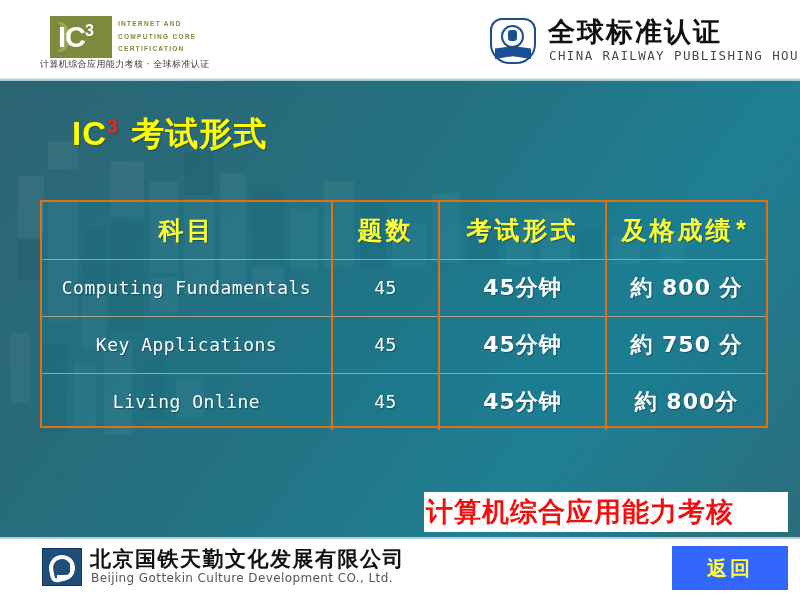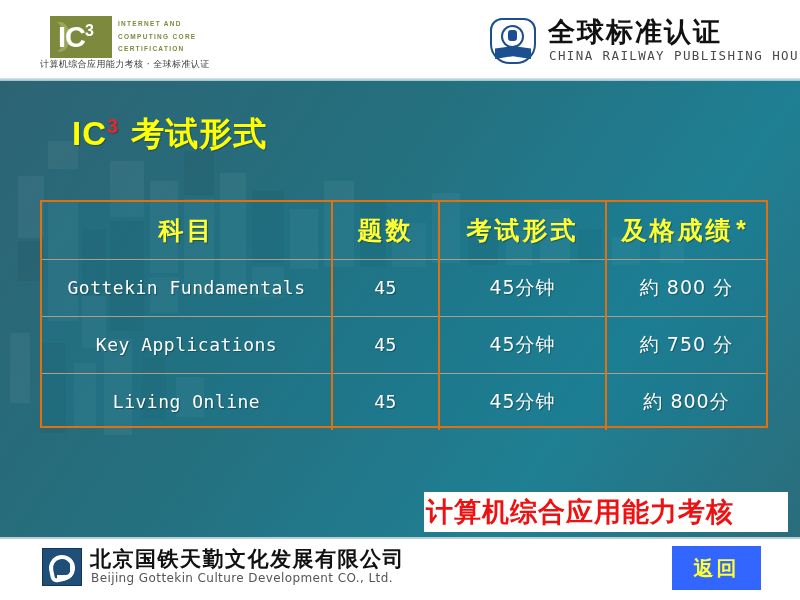--- a/index.html
+++ b/index.html
@@ -240,22 +240,22 @@
   .exam-table tbody td {
     height: 57px;
     font-family: "DejaVu Sans Mono", monospace;
     font-size: 18px;
     color: #ffffff;
     letter-spacing: 0.5px;
     text-shadow: 1px 1px 1px rgba(0,0,0,0.3);
   }
   .exam-table tbody td.cjk {
     font-family: "DejaVu Sans", sans-serif;
-    font-size: 19px;
-    font-weight: normal;
+    font-size: 22px;
+    font-weight: bold;
     letter-spacing: 1px;
   }
   .col-subject { width: 290px; }
   .col-count   { width: 107px; }
   .col-time    { width: 167px; }
   .col-score   { width: 160px; }
 
   
   .red-note {
     position: absolute;
@@ -336,21 +336,21 @@
     font-size: 12px;
     color: #555555;
     letter-spacing: 0.4px;
     white-space: nowrap;
   }
 
   
   .return-btn {
     position: absolute;
     left: 672px; top: 546px;
-    width: 89px; height: 44px;
+    width: 116px; height: 44px;
     background: #3366ff;
     color: #ffff33;
     font-family: Liberation Mono, monospace;
     font-size: 20px;
     font-weight: bold;
     letter-spacing: 3px;
     display: flex;
     align-items: center;
     justify-content: center;
     border: none;
@@ -442,21 +442,21 @@
       <thead>
         <tr>
           <th>科目</th>
           <th>题数</th>
           <th>考试形式</th>
           <th>及格成绩*</th>
         </tr>
       </thead>
       <tbody>
         <tr>
-          <td>Gottekin Fundamentals</td>
+          <td>Computing Fundamentals</td>
           <td>45</td>
           <td class="cjk">45分钟</td>
           <td class="cjk">約 800 分</td>
         </tr>
         <tr>
           <td>Key Applications</td>
           <td>45</td>
           <td class="cjk">45分钟</td>
           <td class="cjk">約 750 分</td>
         </tr>

